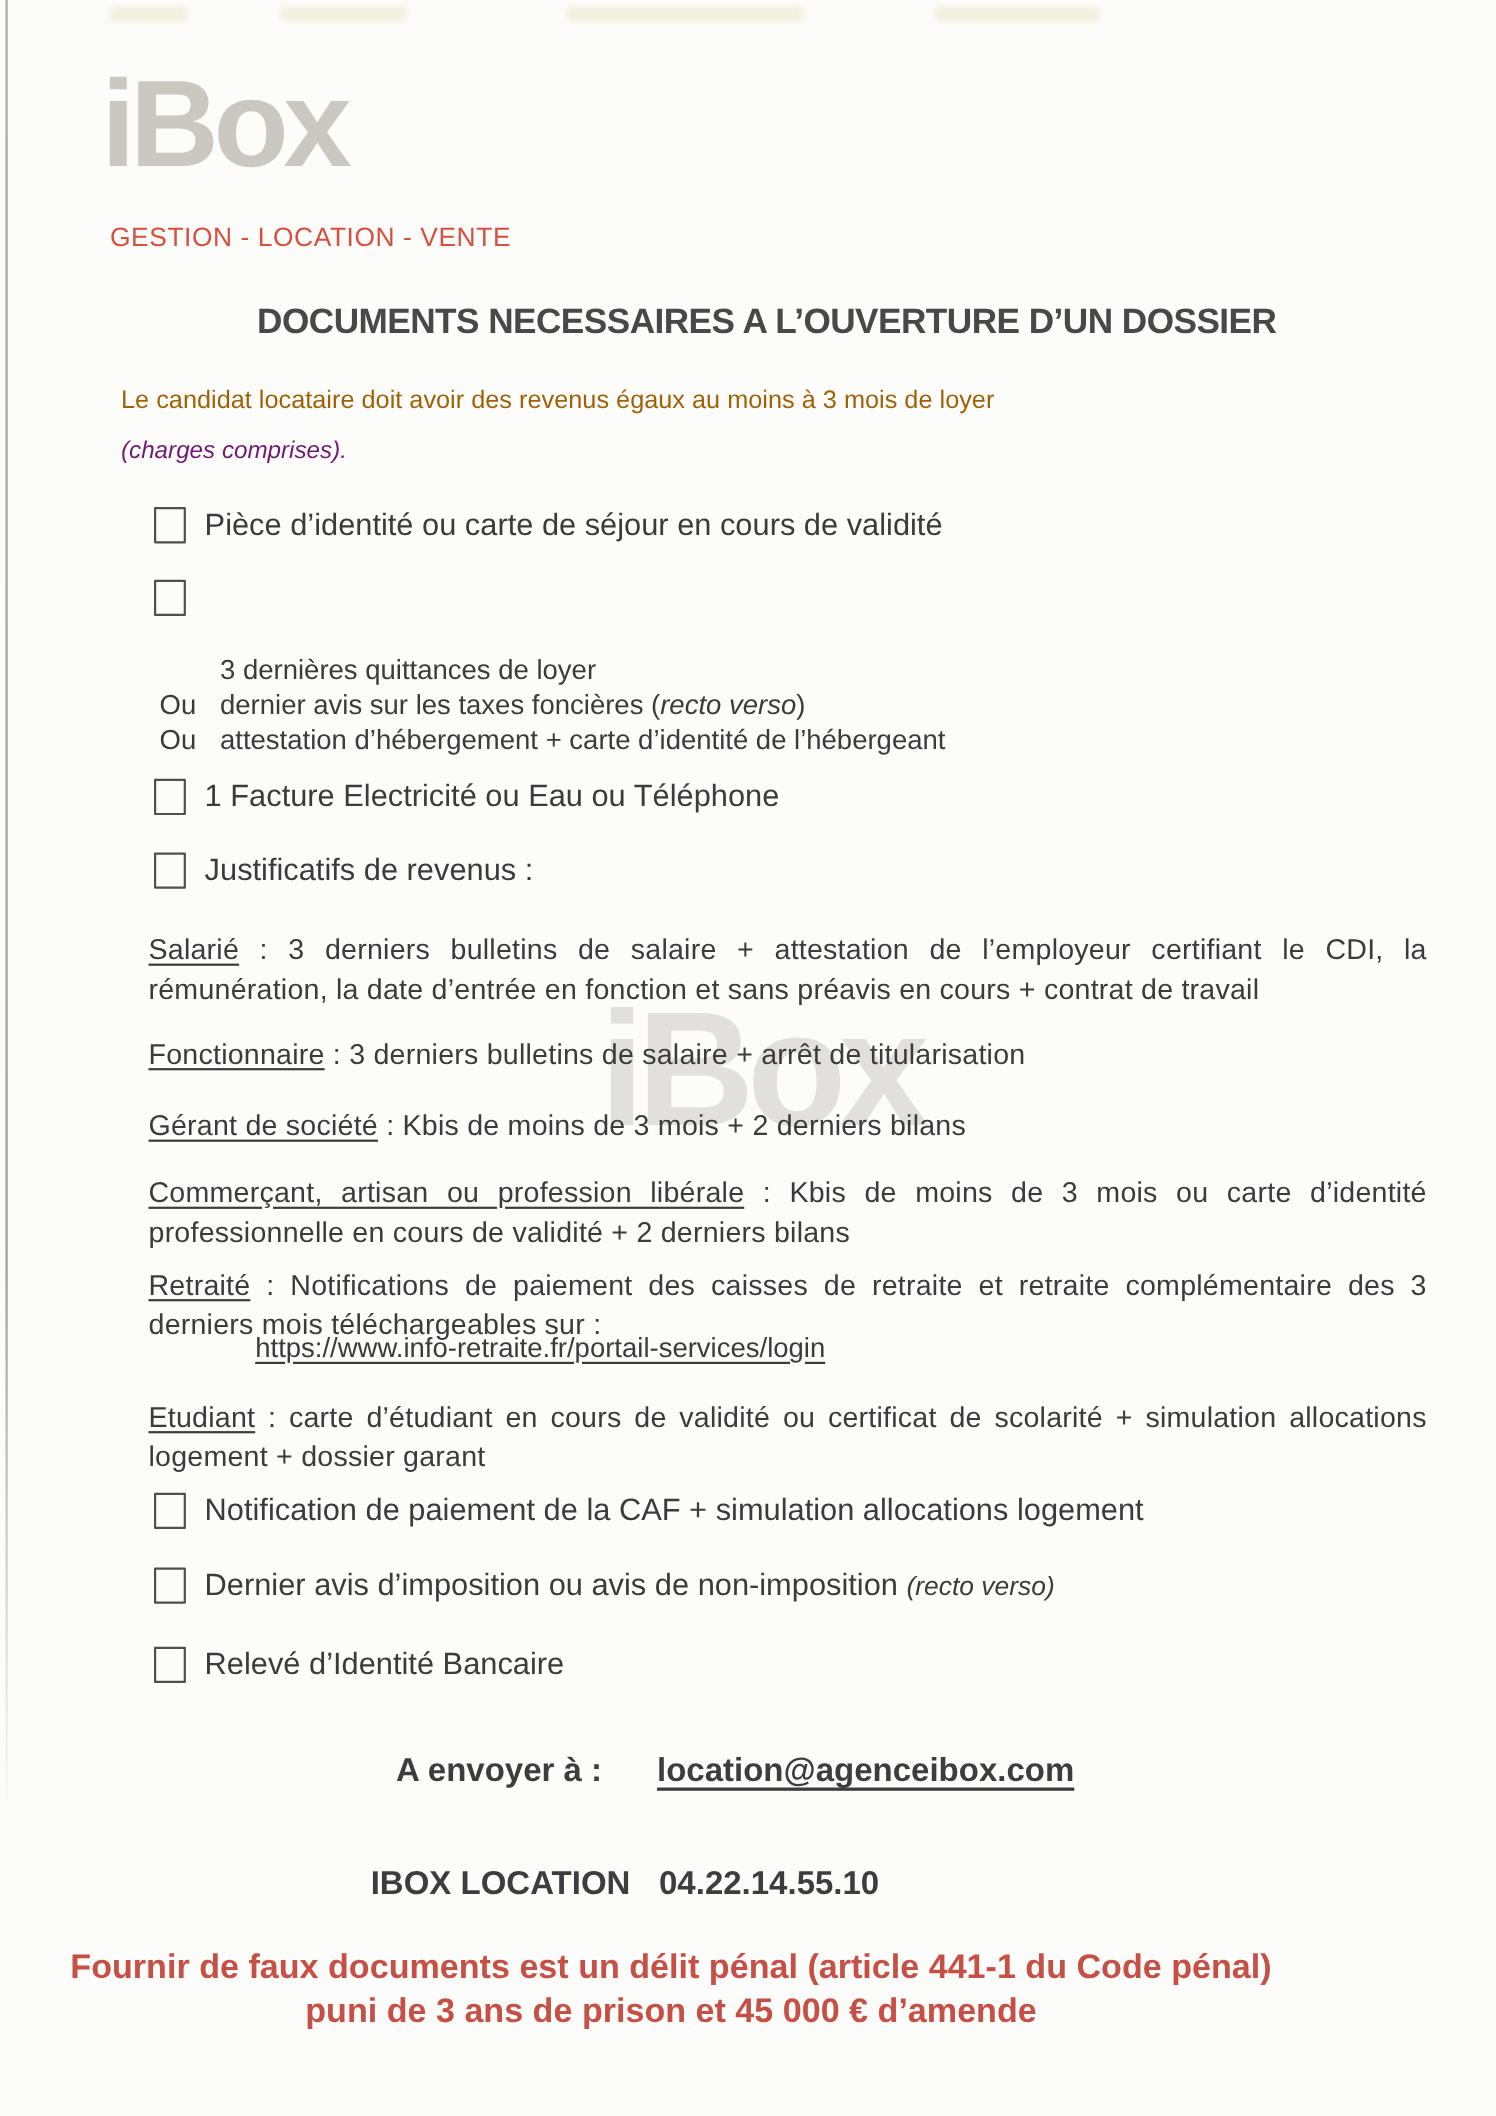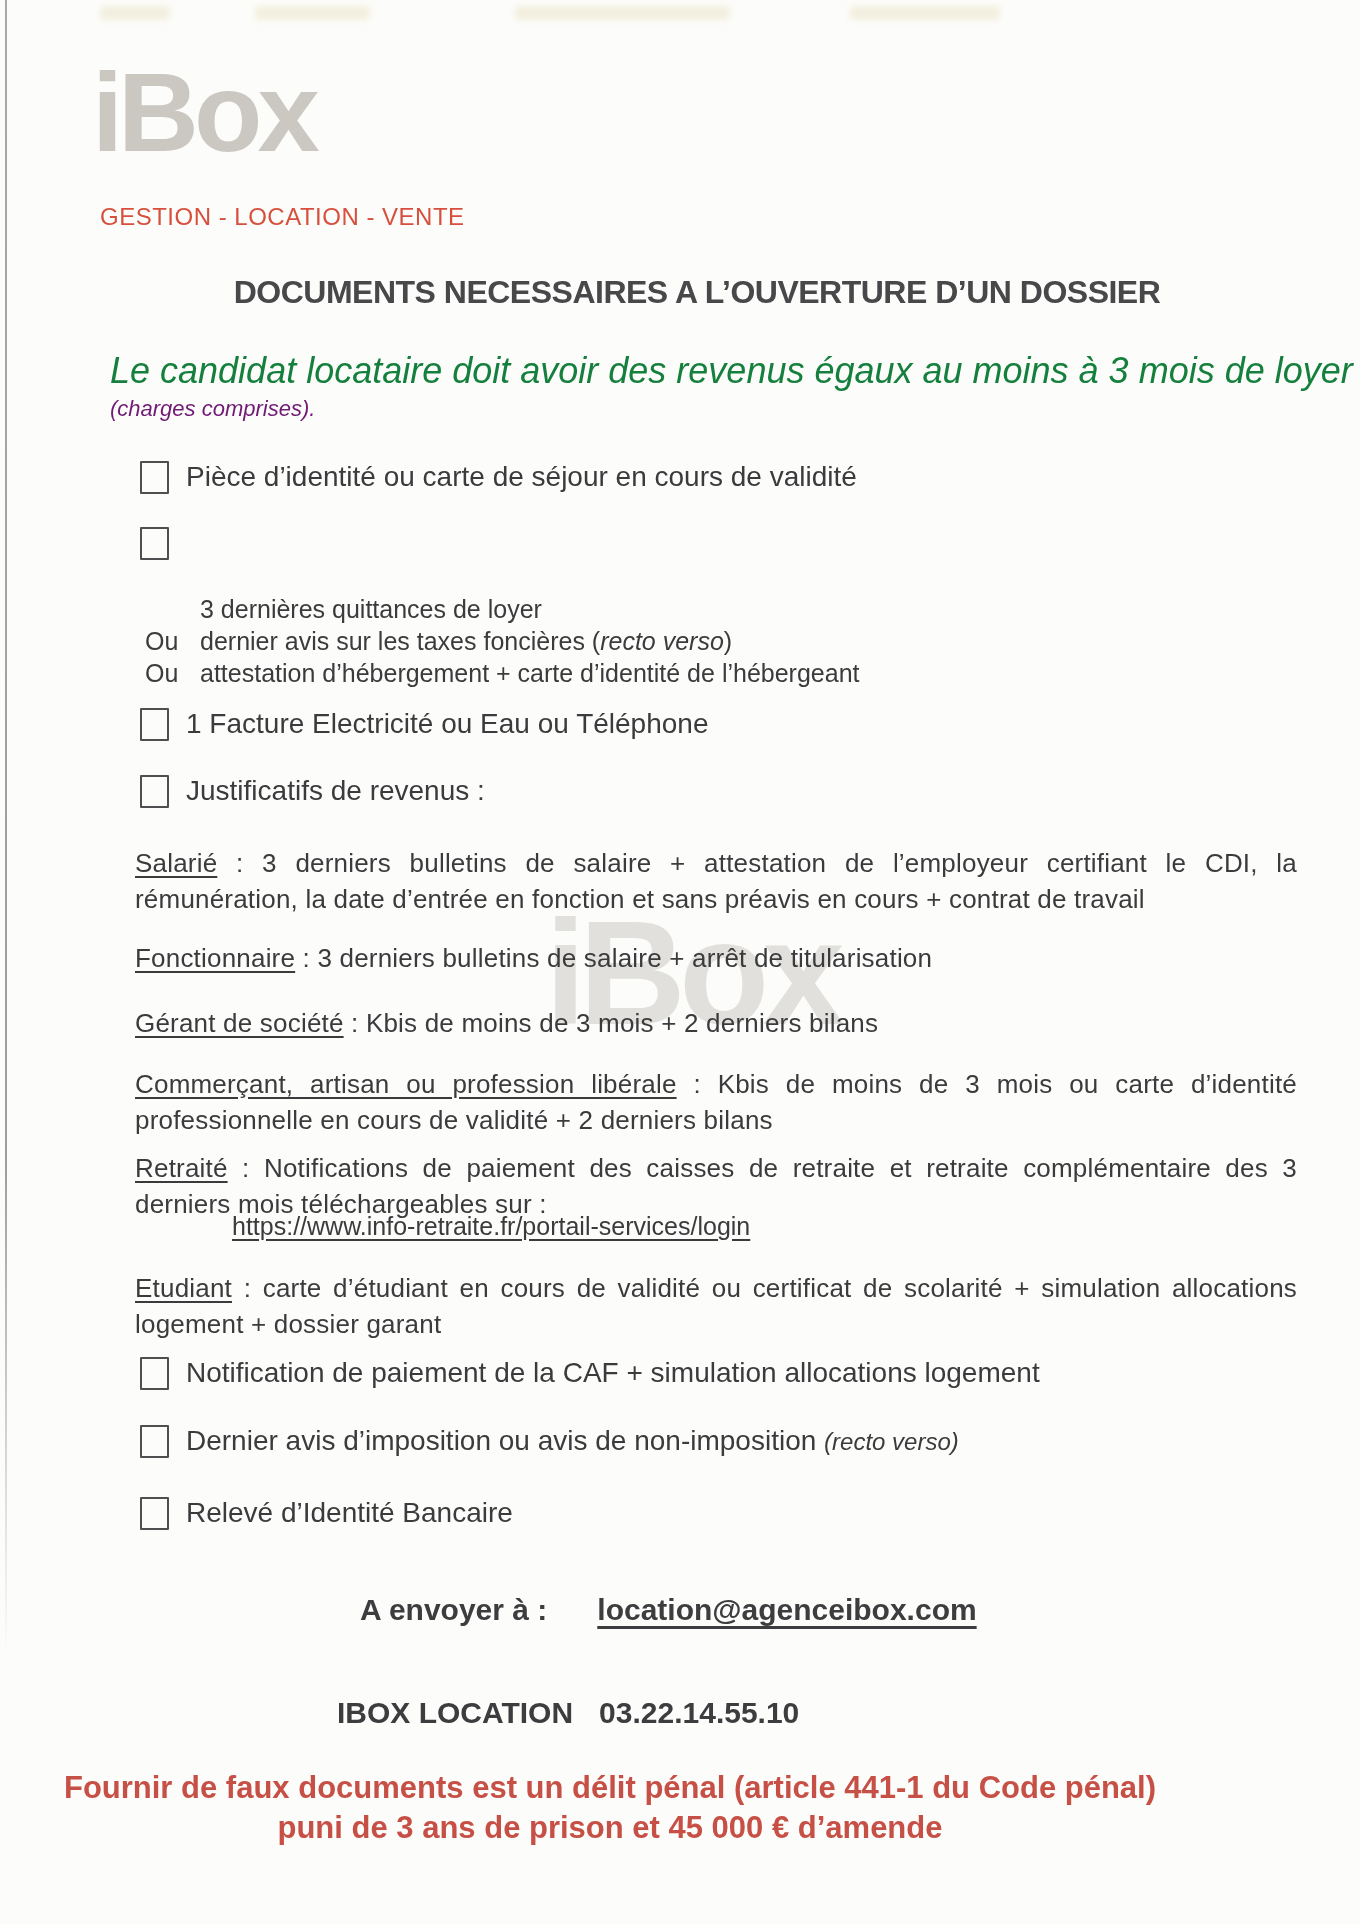--- a/index.html
+++ b/index.html
@@ -74,23 +74,22 @@
       font-size: 32px;
       font-weight: bold;
       letter-spacing: -0.5px;
       color: #48484a;
       z-index: 1;
     }
     
     .intro1 {
       position: absolute;
       left: 110px; top: 350px;
-      font-size: 36px;
-      font-style: italic;
-      color: #15803d;
+      font-size: 23px;
+      color: #a16207;
       z-index: 1;
     }
     .intro2 {
       position: absolute;
       left: 110px; top: 396px;
       font-size: 22px;
       font-style: italic;
       color: #701a75;
       z-index: 1;
     }
@@ -278,21 +277,21 @@
     <span class="cb-label"><span>Relevé d’Identité Bancaire</span><i class="it"></i></span>
   </div>
 
   <div class="send-row">
     <span>A envoyer à :</span>
     <span class="email">location@agenceibox.com</span>
   </div>
 
   <div class="contact-row">
     <span>IBOX LOCATION</span>
-    <span>03.22.14.55.10</span>
+    <span>04.22.14.55.10</span>
   </div>
 
   <div class="warning">
     <div>Fournir de faux documents est un délit pénal (article 441-1 du Code pénal)</div>
     <div>puni de 3 ans de prison et 45 000 € d’amende</div>
   </div>
 
 </div>
 
 </body></html>

